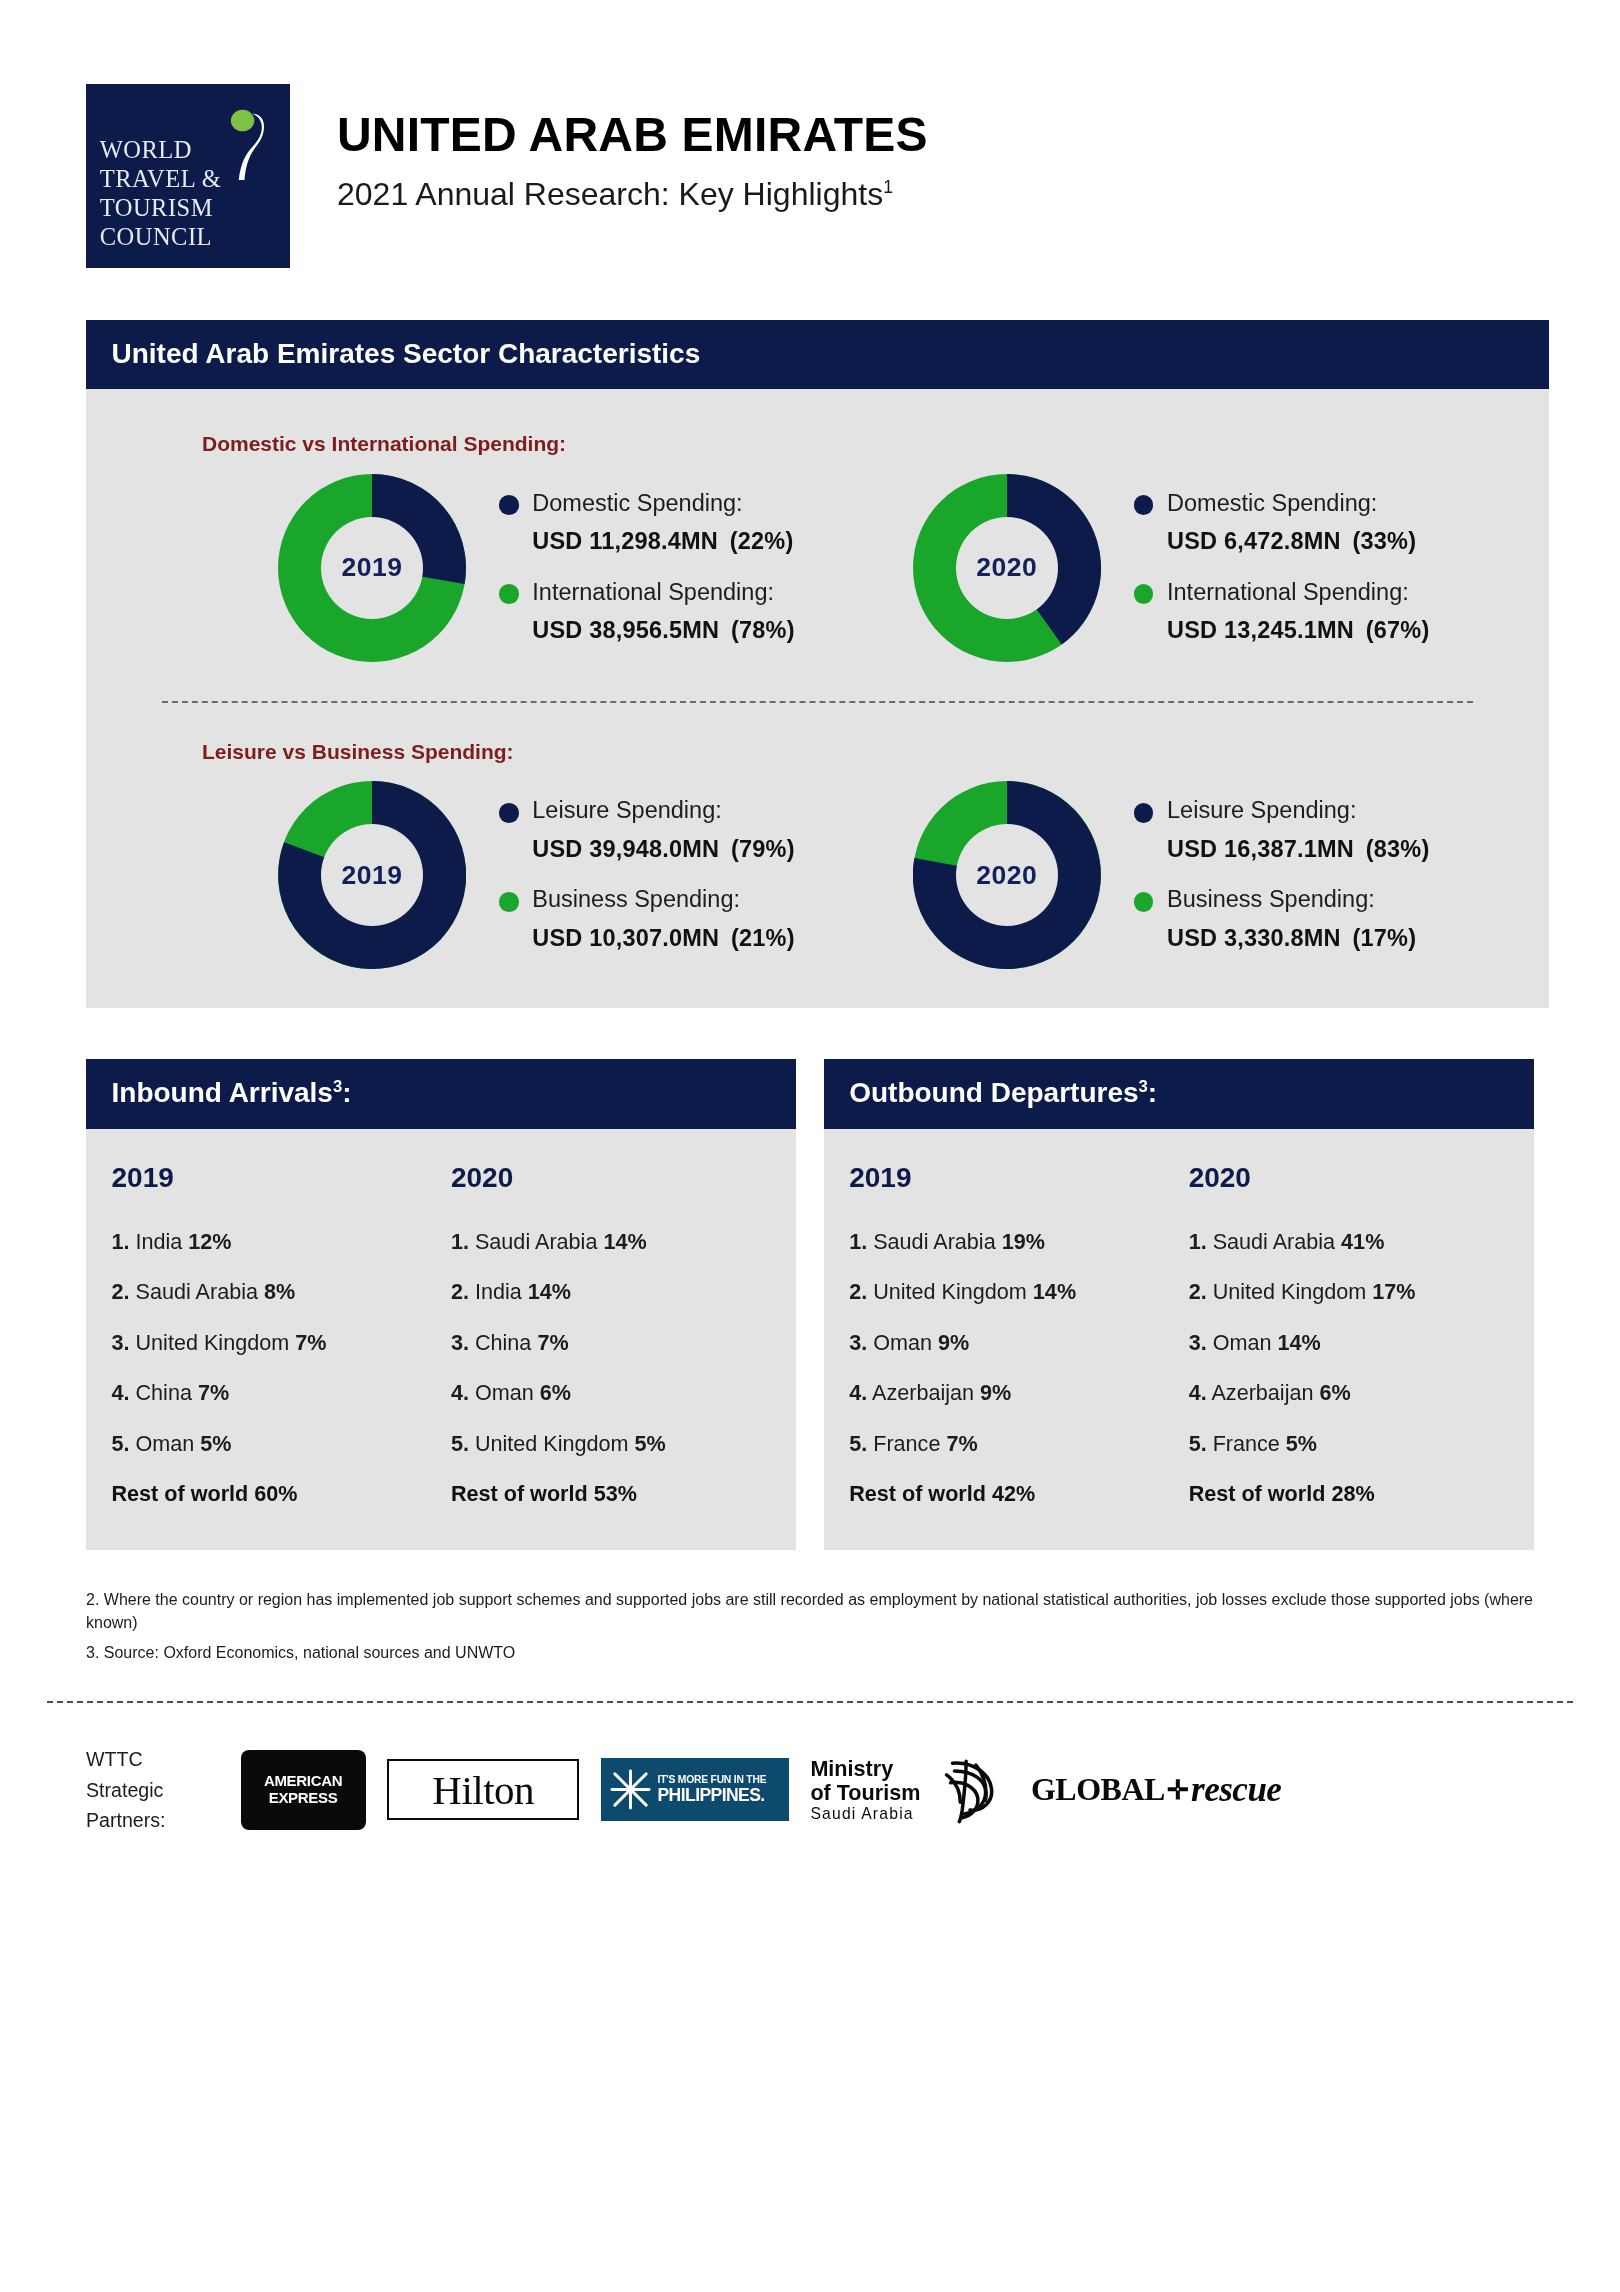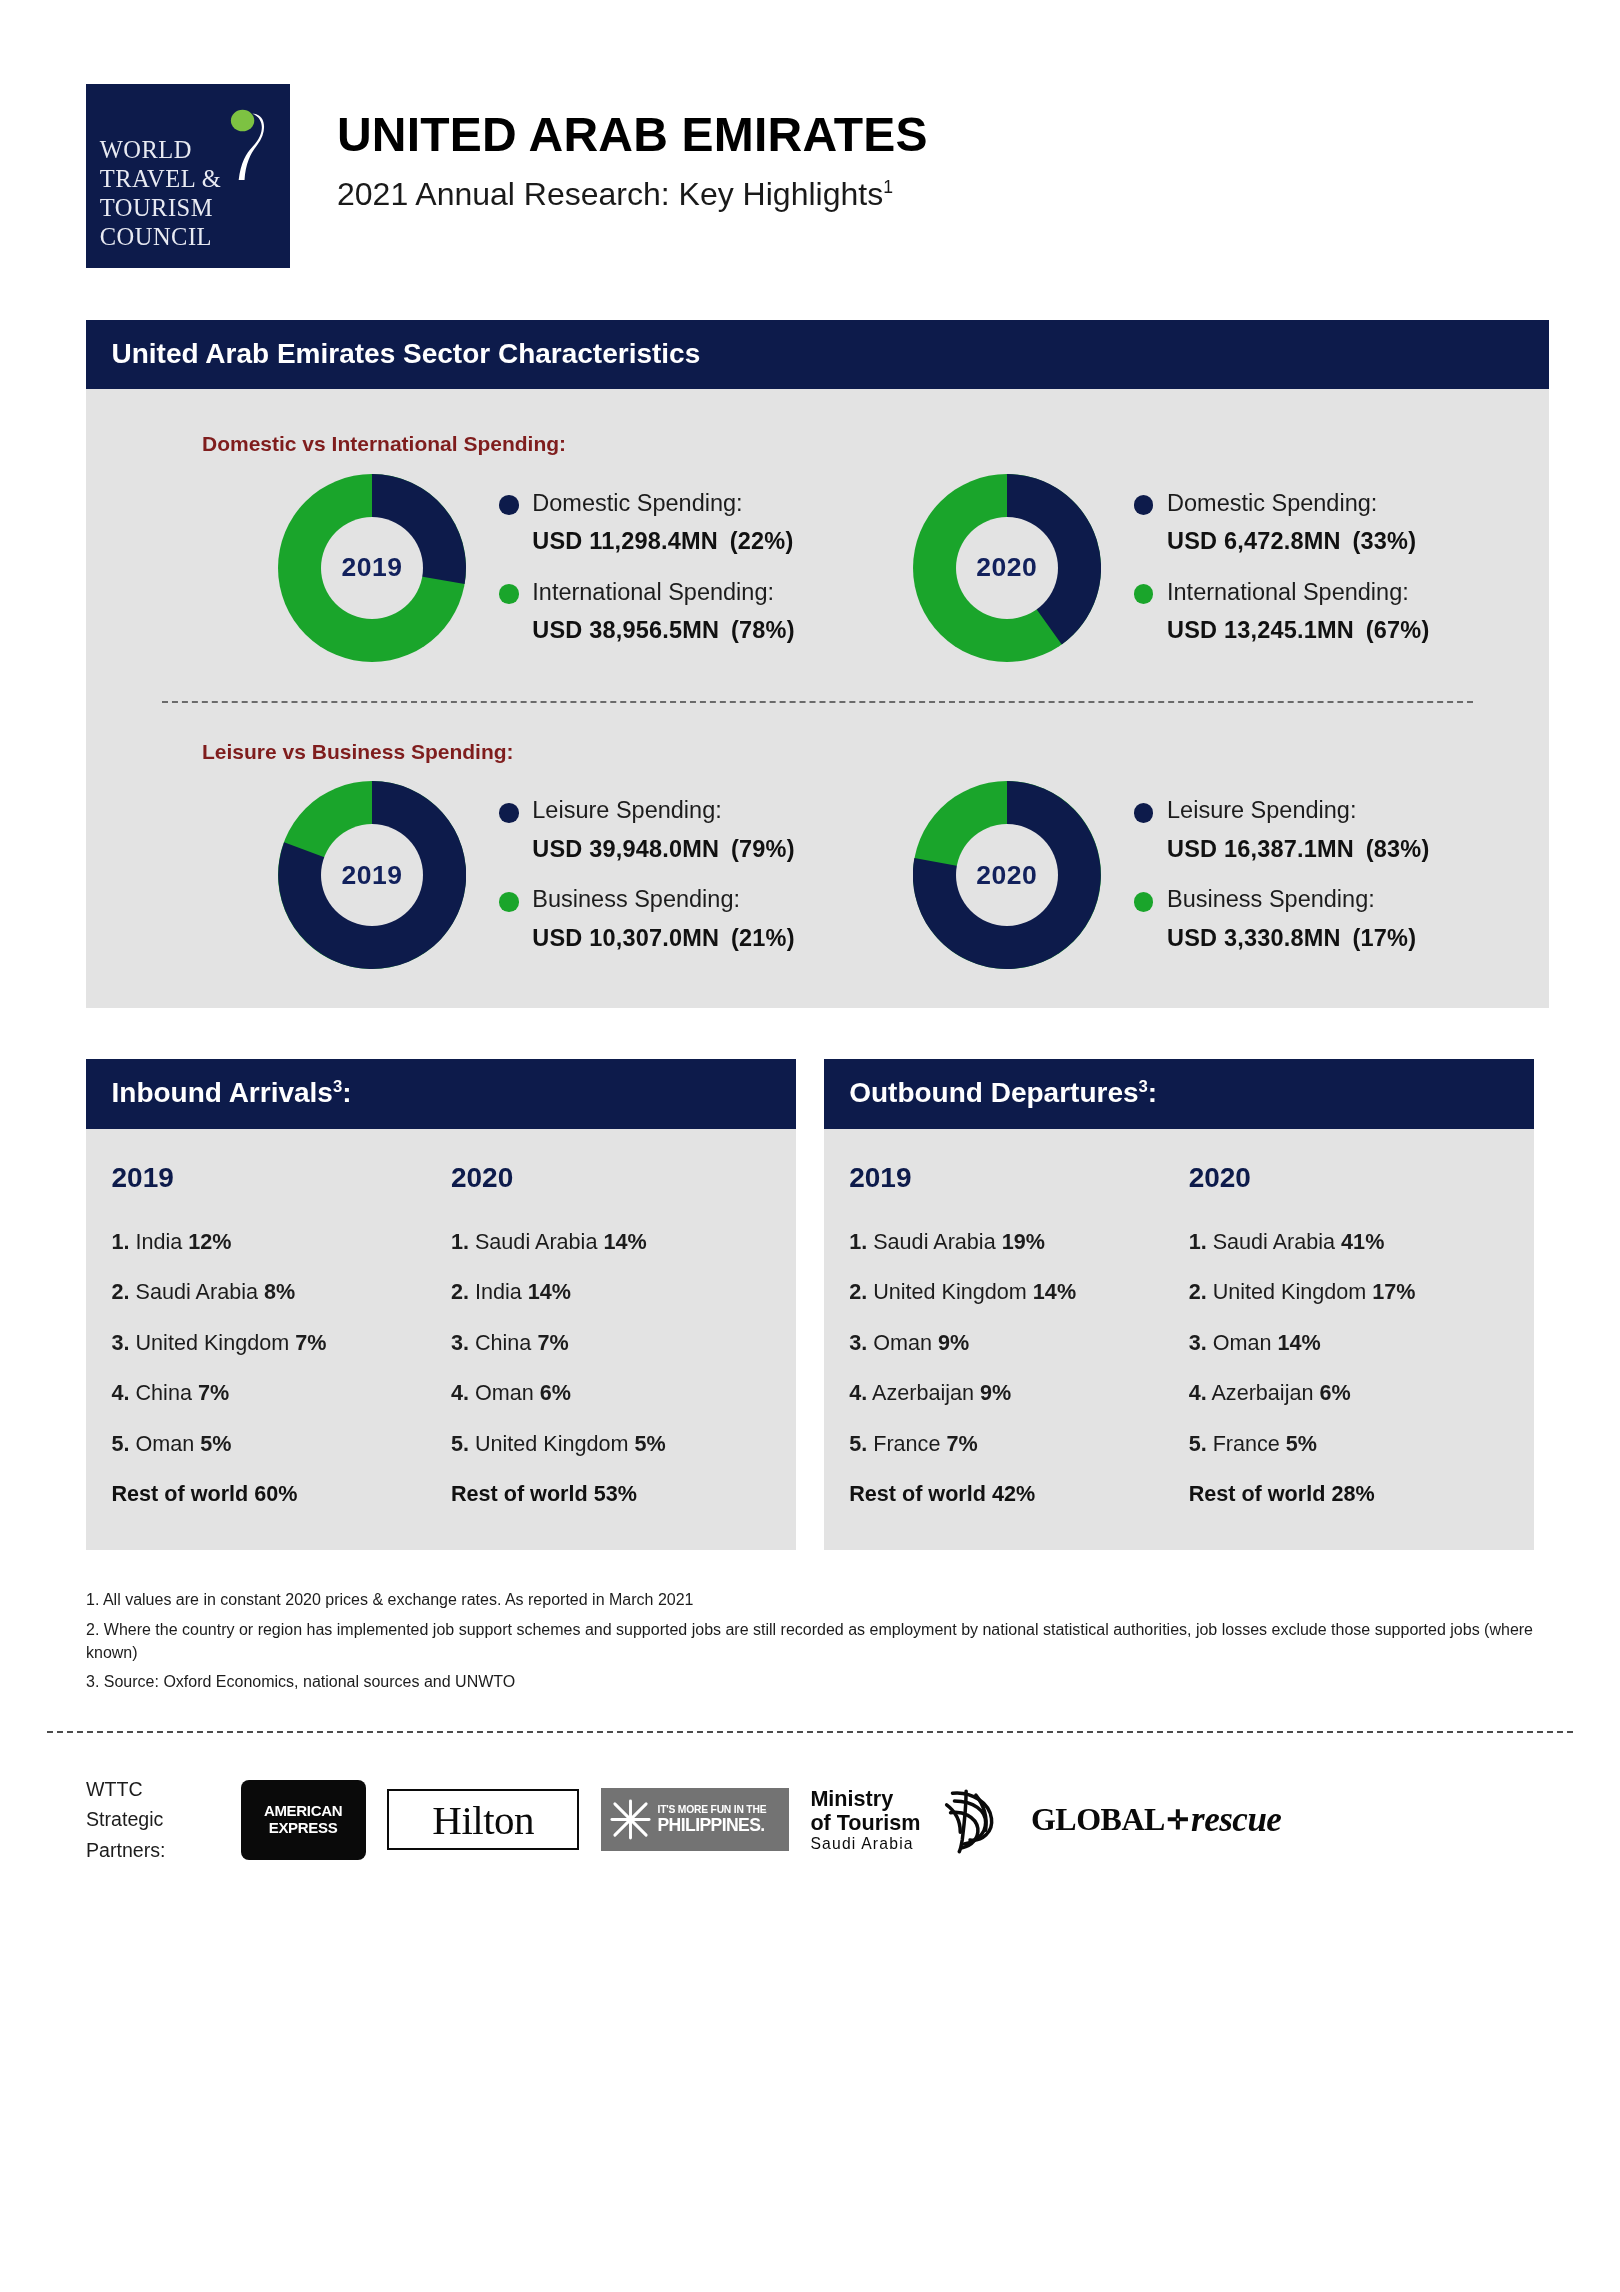--- a/index.html
+++ b/index.html
@@ -132,21 +132,21 @@
     border-radius: 8px;
   }
   .amex span { display: block; }
   .hilton {
     width: 192px; height: 61px; background: #ffffff; border: 2.9px solid #0a0a0a;
     display: flex; align-items: center; justify-content: center;
     font-family: "Liberation Serif", serif; font-size: 41px; color: #0a0a0a;
     letter-spacing: -0.5px;
   }
   .philippines {
-    width: 188px; height: 63px; background: #737373;
+    width: 188px; height: 63px; background: #0c4a6e;
     display: flex; align-items: center; padding: 0 7.8px; gap: 5.9px;
   }
   .phil-star { width: 43px; height: 43px; flex: 0 0 auto; }
   .phil-text { color: #ffffff; font-weight: bold; line-height: 1.05; }
   .phil-text .l1 { font-size: 10.3px; letter-spacing: -0.2px; }
   .phil-text .l2 { font-size: 17.6px; letter-spacing: -0.6px; }
   .saudi { display: flex; align-items: center; gap: 13px; }
   .saudi-text { color: #0a0a0a; line-height: 1.12; }
   .saudi-text .l1 { font-size: 21.6px; font-weight: bold; }
   .saudi-text .l2 { font-size: 21.6px; font-weight: bold; }
@@ -359,21 +359,20 @@
           <div class="rank-item"><span class="num">4.</span> <span>Azerbaijan</span> <span class="val">6%</span></div>
           <div class="rank-item"><span class="num">5.</span> <span>France</span> <span class="val">5%</span></div>
           <div class="rank-rest">Rest of world 28%</div>
         </div>
       </div>
     </div>
 
   </div>
 
   <div class="footnotes">
-    <div class="footnote">1. All values are in constant 2020 prices &amp; exchange rates. As reported in March 2021</div>
     <div class="footnote">2. Where the country or region has implemented job support schemes and supported jobs are still recorded as employment by national statistical authorities, job losses exclude those supported jobs (where known)</div>
     <div class="footnote">3. Source: Oxford Economics, national sources and UNWTO</div>
   </div>
 
   <div class="foot-divider"></div>
 
   <div class="partners">
     <div class="partners-label">
       <div>WTTC</div>
       <div>Strategic</div>

